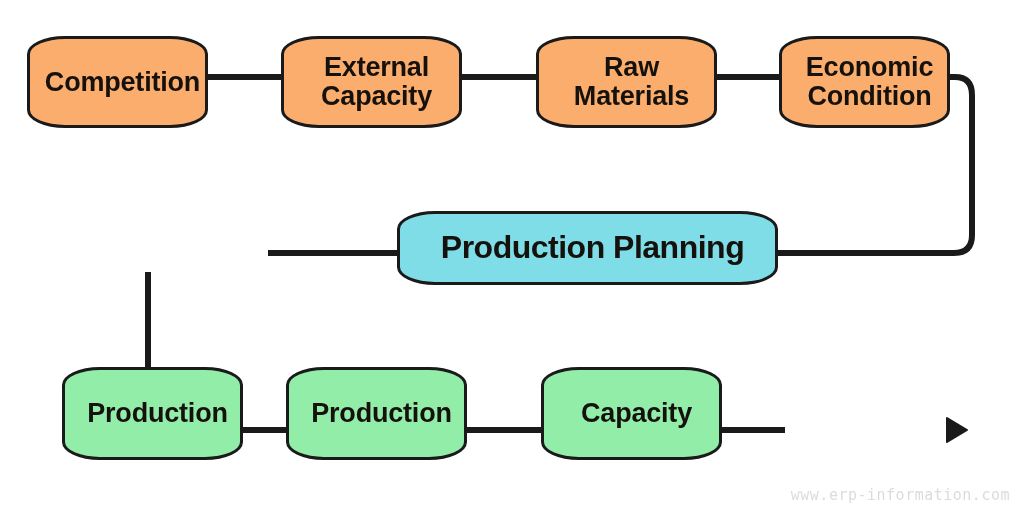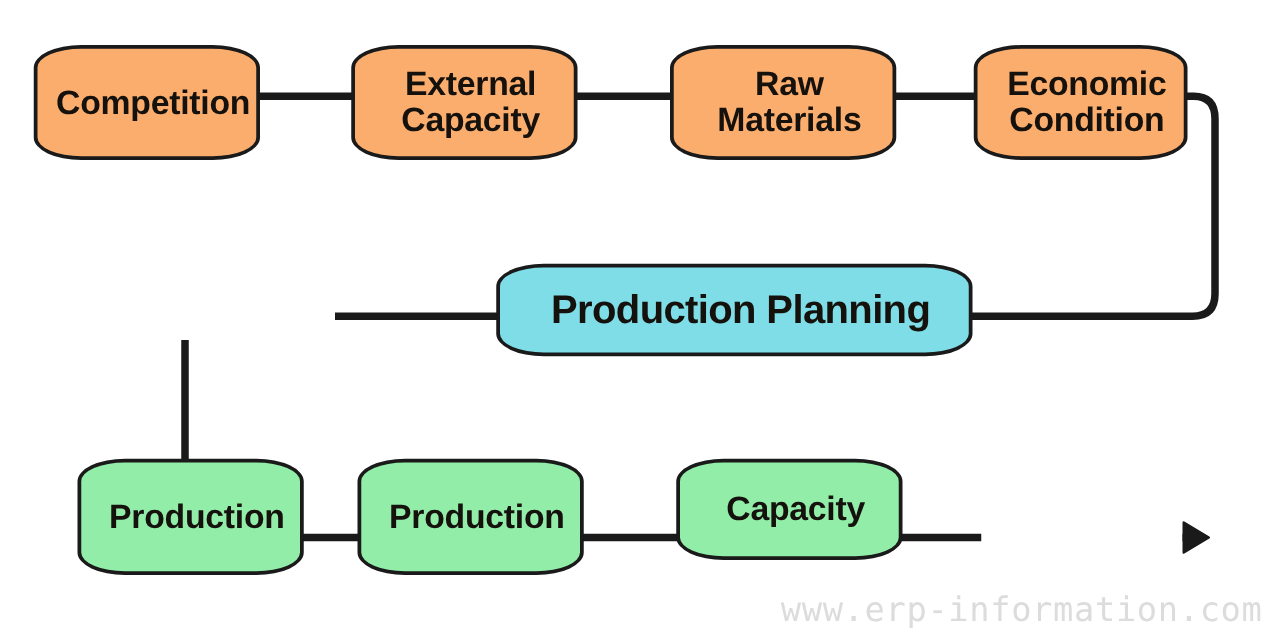--- a/index.html
+++ b/index.html
@@ -64,21 +64,21 @@
   .green  { background: #92eda9; }
   .cyan   { background: #7fdde8; }
   .beige  { background: #ebdcc8; }
   .mint   { background: #d4f2dc; }
 
   #watermark {
     position: absolute;
     right: 14px;
     bottom: 8px;
     font-family: "DejaVu Sans Mono", "Liberation Mono", monospace;
-    font-size: 27px;
+    font-size: 15px;
     color: #dcdcdc;
     letter-spacing: 0.5px;
     z-index: 5;
     white-space: nowrap;
   }
 </style>
 </head>
 <body>
 
 <div id="canvas">
@@ -128,20 +128,20 @@
   </div>
 
   <div class="node barrel green bottom-row" style="left:62px; top:367px; width:181px; height:93px;">
     <span class="lbl">Production</span>
   </div>
 
   <div class="node barrel green bottom-row" style="left:286px; top:367px; width:181px; height:93px;">
     <span class="lbl">Production</span>
   </div>
 
-  <div class="node barrel green bottom-row" style="left:541px; top:367px; width:181px; height:81px;">
+  <div class="node barrel green bottom-row" style="left:541px; top:367px; width:181px; height:93px;">
     <span class="lbl">Capacity</span>
   </div>
 
 
   <div id="watermark">www.erp-information.com</div>
 
 </div>
 
 </body></html>

